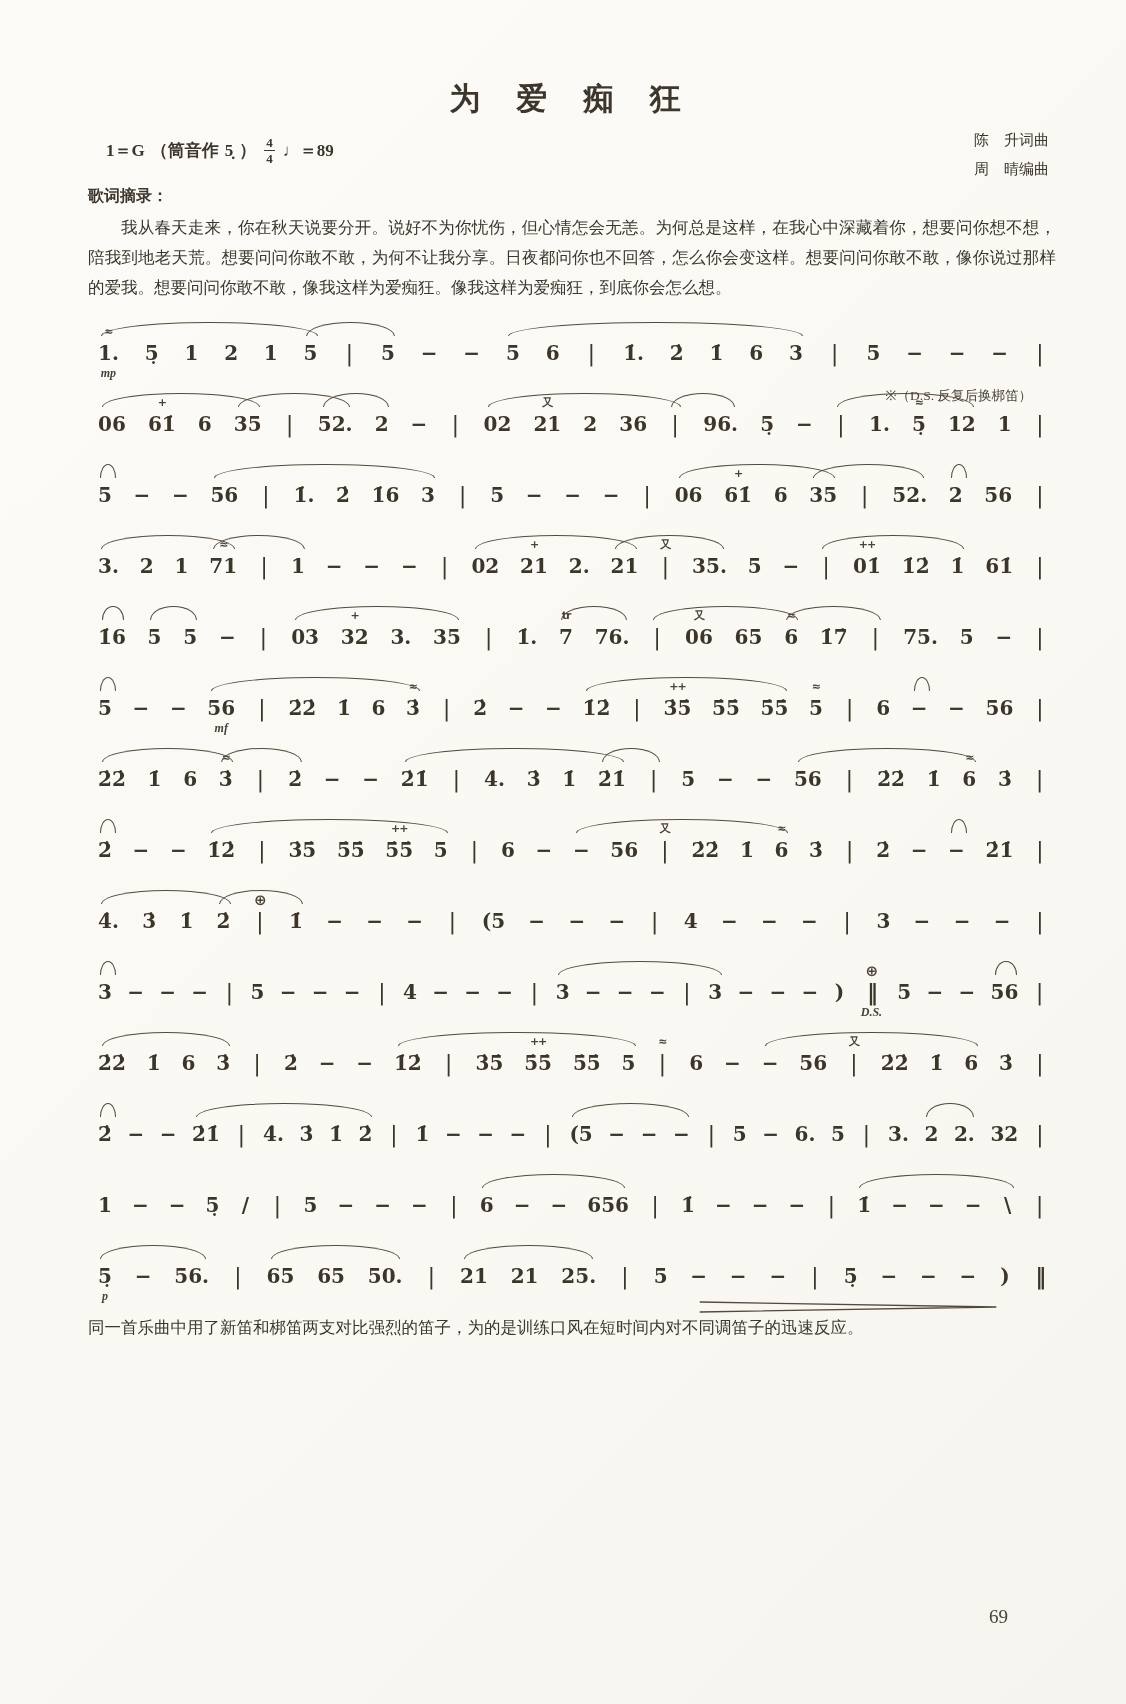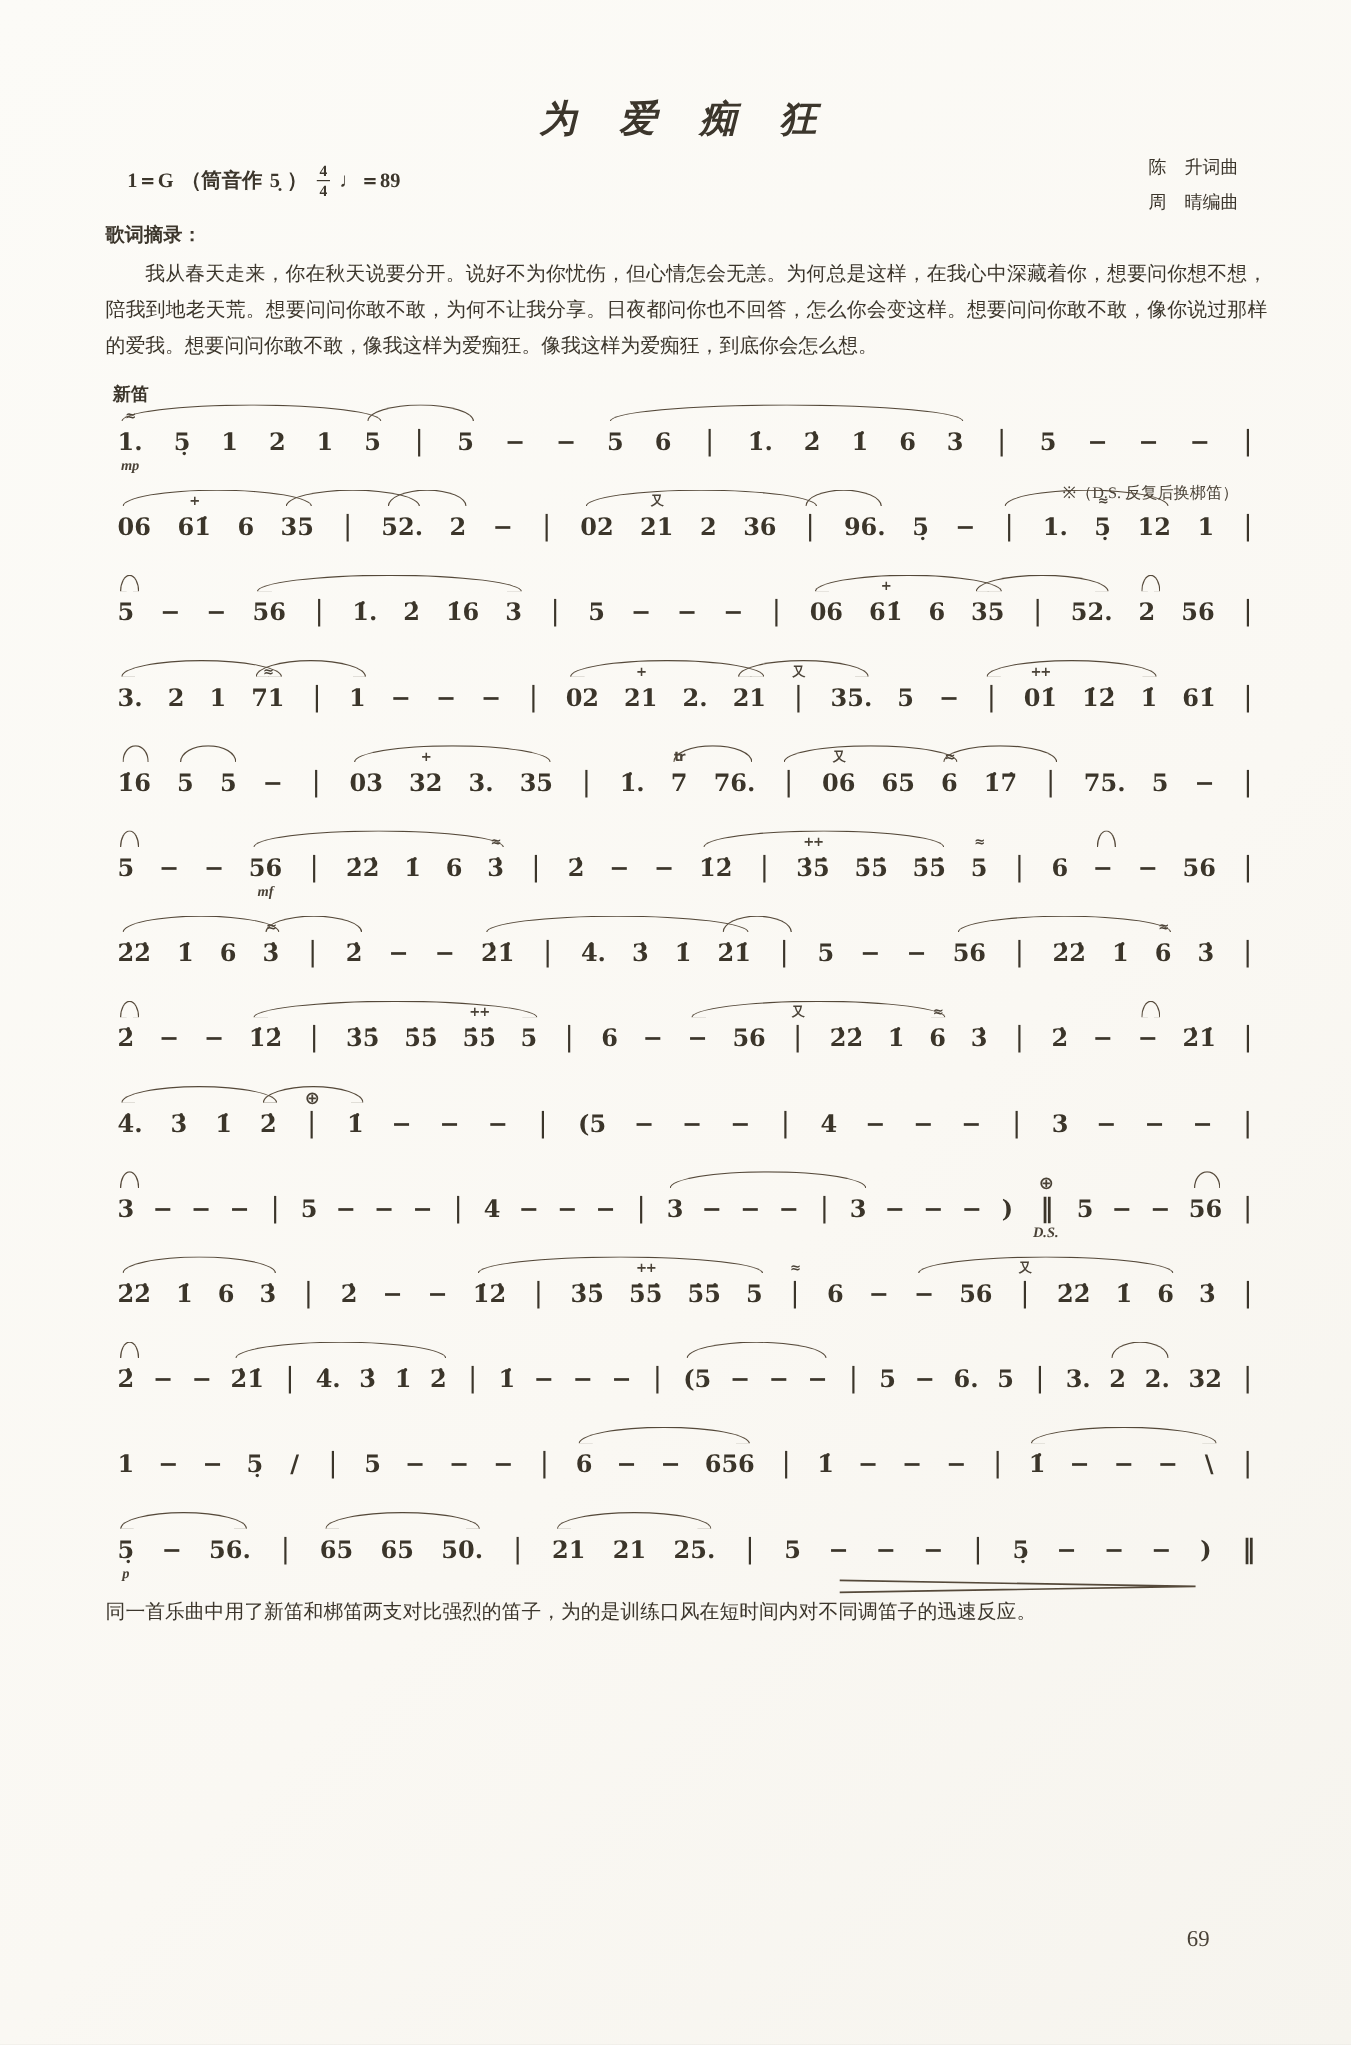--- a/index.html
+++ b/index.html
@@ -3,29 +3,29 @@
 <meta charset="utf-8">
 <style>
   html,body{margin:0;padding:0;background:#e8e6e0;}
   .page{
     position:relative;width:1126px;height:1704px;margin:0 auto;
     background:linear-gradient(135deg,#fcfbf7 0%,#faf8f3 60%,#f6f4ee 100%);
     color:#3c362c;font-family:"Liberation Serif","DejaVu Serif",serif;
     overflow:hidden;box-sizing:border-box;padding:30px 70px 20px 88px;
   }
   
-  .title{margin-top:48px;text-align:center;font-size:31px;font-weight:bold;letter-spacing:14px;font-style:italic;}
+  .title{margin-top:48px;text-align:center;font-size:31px;font-weight:bold;letter-spacing:14px;}
   .subtitle{margin-top:16px;text-align:center;font-size:16px;letter-spacing:2px;}
   .meta-row{position:relative;margin-top:14px;height:46px;}
   .keysig{position:absolute;left:18px;top:2px;font-size:17px;font-weight:bold;display:flex;align-items:center;gap:6px;}
   .frac{display:inline-flex;flex-direction:column;align-items:center;line-height:1;font-size:13px;font-weight:bold;margin:0 2px;}
   .frac .fr-t{border-bottom:1px solid #3c362c;padding:0 2px 1px;}
   .frac .fr-b{padding-top:1px;}
   .lowdot{position:relative;}
-  .credits{position:absolute;right:24px;top:-8px;text-align:left;font-size:15px;line-height:1.9;}
+  .credits{position:absolute;right:7px;top:-8px;text-align:left;font-size:15px;line-height:1.9;}
   
   .lyr-head{margin-top:6px;font-size:16px;font-weight:bold;}
   .lyr-text{margin-top:6px;font-size:16.5px;line-height:1.82;text-align:justify;text-indent:2em;}
   
   .score{margin-top:16px;}
   .m-sys{position:relative;margin-bottom:9px;}
   .m-label{font-size:15px;font-weight:bold;margin:0 0 -4px 6px;}
   .m-ann{position:absolute;right:24px;top:-4px;font-size:13.5px;color:#4a4237;}
   .m-line{position:relative;display:flex;justify-content:space-between;align-items:flex-end;padding:0 10px;min-height:62px;}
   .tok{display:inline-flex;flex-direction:column;align-items:center;min-width:12px;}
@@ -70,21 +70,20 @@
       <div>陈　升词曲</div>
       <div>周　晴编曲</div>
     </div>
   </div>
 
   <div class="lyr-head">歌词摘录：</div>
   <div class="lyr-text">我从春天走来，你在秋天说要分开。说好不为你忧伤，但心情怎会无恙。为何总是这样，在我心中深藏着你，想要问你想不想，陪我到地老天荒。想要问问你敢不敢，为何不让我分享。日夜都问你也不回答，怎么你会变这样。想要问问你敢不敢，像你说过那样的爱我。想要问问你敢不敢，像我这样为爱痴狂。像我这样为爱痴狂，到底你会怎么想。</div>
 
   <div class="score">
       <div class="m-sys">
-        <div class="m-label">新笛</div>
         <div class="m-line">
           <div class="tok">
             <div class="mk">≈</div>
             <div class="tx">1.</div>
             <div class="sb">mp</div>
           </div>
           <div class="tok">
             <div class="mk"></div>
             <div class="tx">5̣</div>
             <div class="sb"></div>

